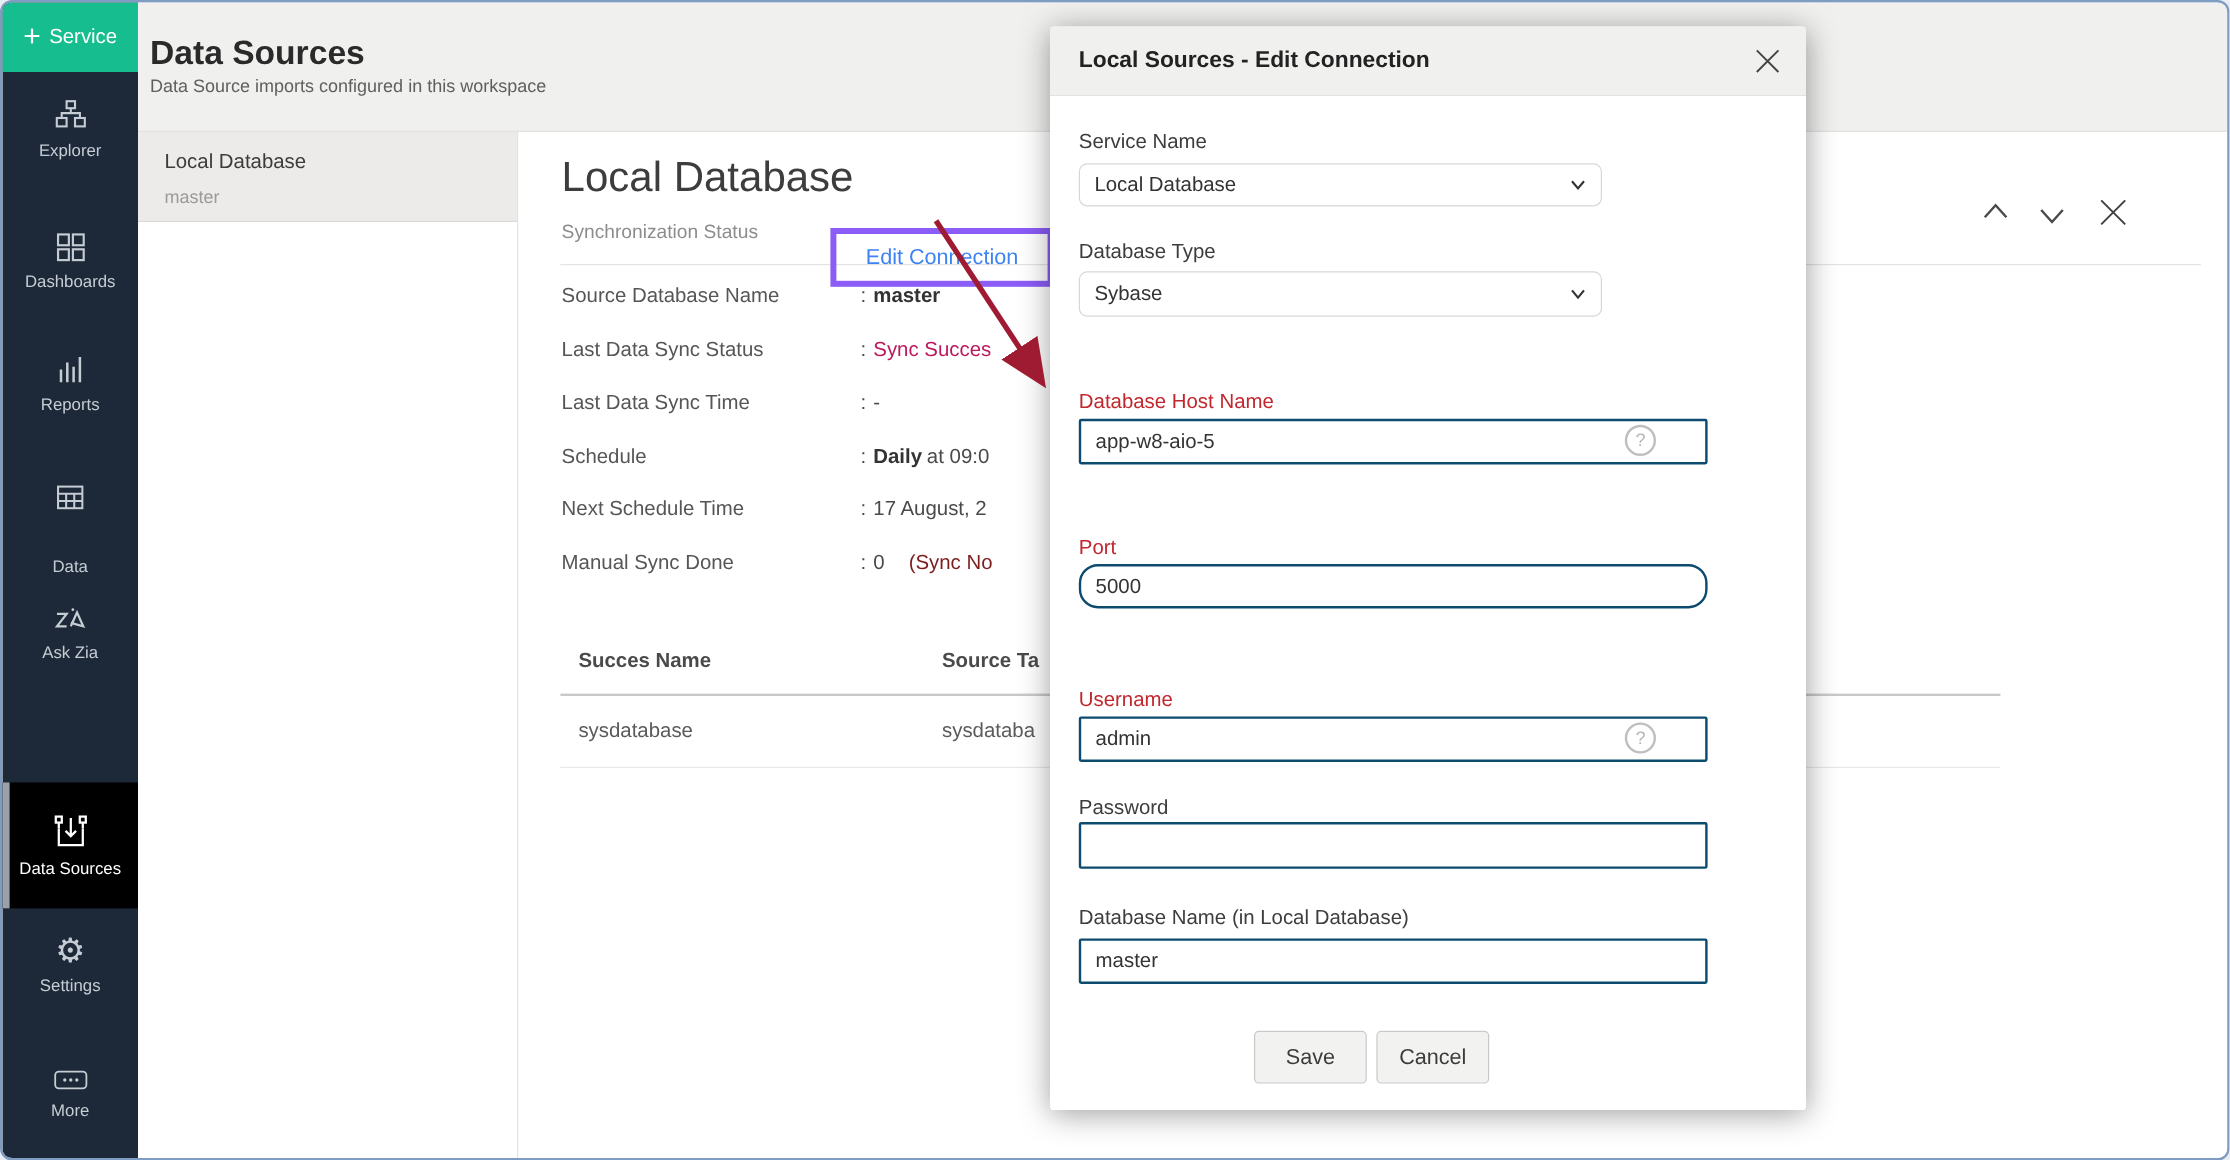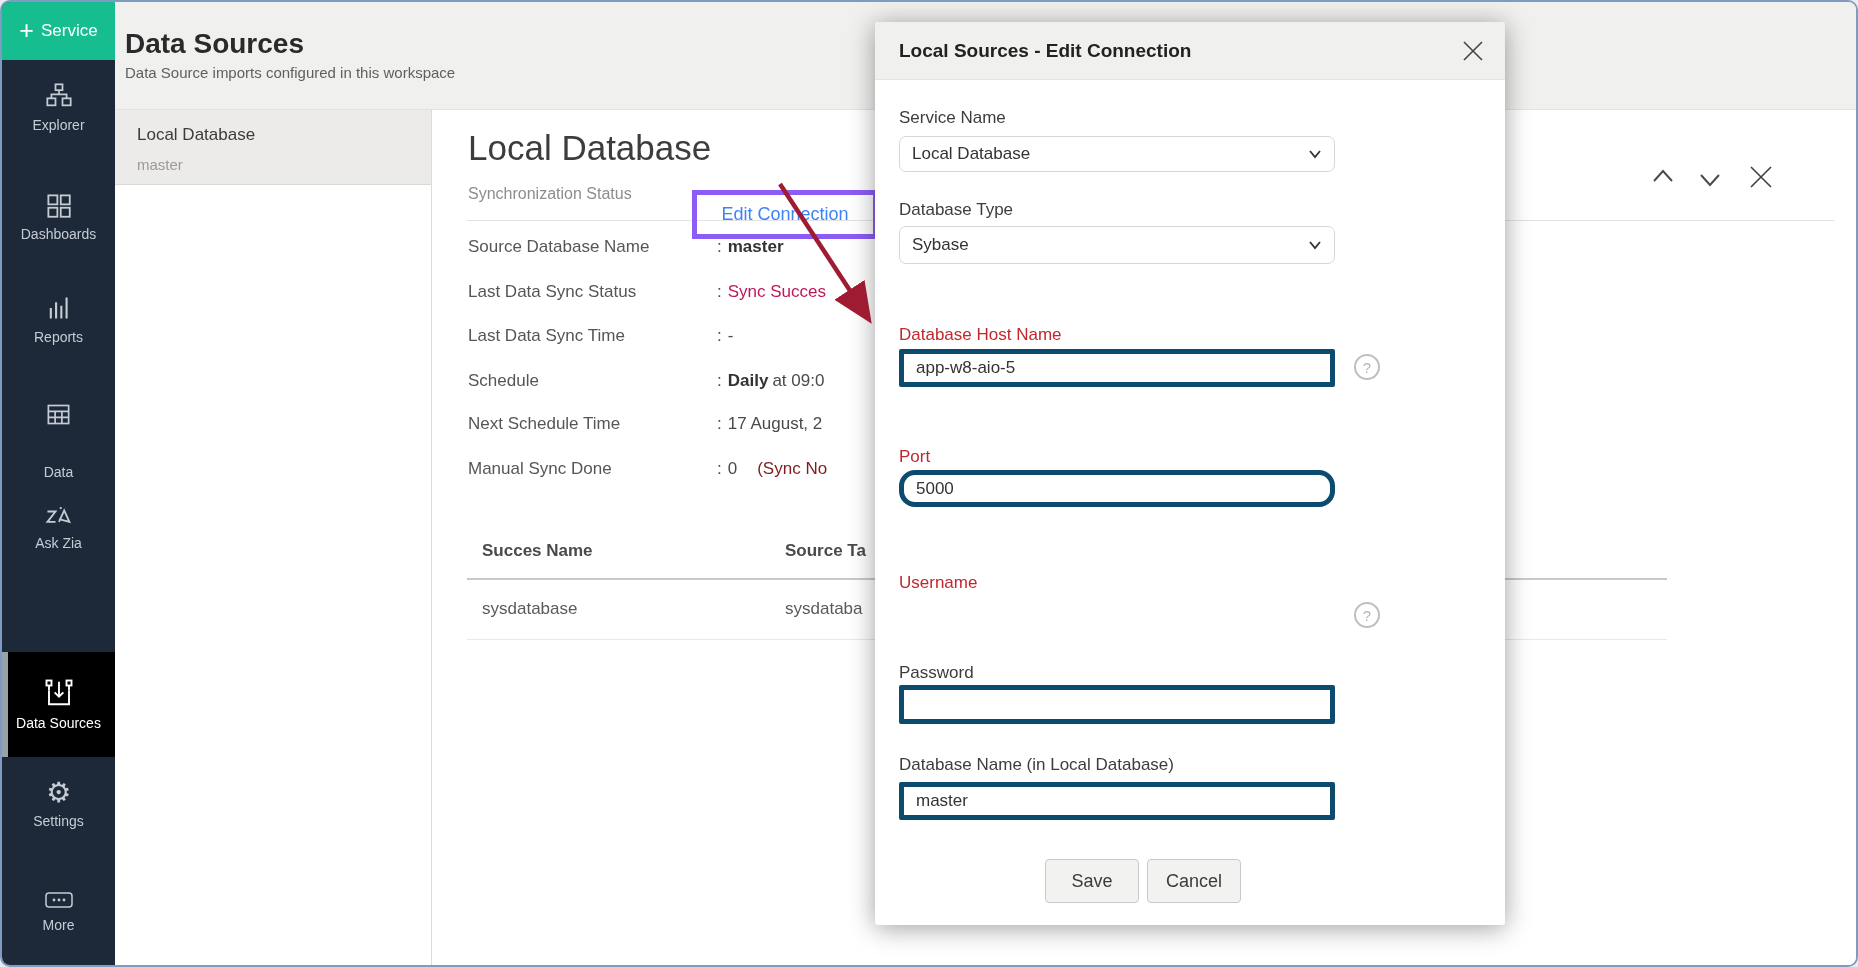--- a/index.html
+++ b/index.html
@@ -59,21 +59,21 @@
     box-shadow:0 3px 26px rgba(0,0,0,.38);z-index:10;}
   .modal-head{position:absolute;left:0;top:0;width:100%;height:58px;background:#f0f0ef;border-radius:3px 3px 0 0;
     border-bottom:1px solid #e3e3e1;}
   .modal-title{position:absolute;left:24px;top:0;line-height:58px;font-size:19px;font-weight:bold;color:#222;}
   .modal-close{position:absolute;right:18px;top:15px;width:28px;height:28px;cursor:pointer;}
   .flabel{position:absolute;left:24px;font-size:17px;color:#3d3d3d;}
   .flabel.req{color:#c1272d;}
   .fselect{position:absolute;left:24px;width:436px;height:36px;border:1px solid #d7d7d7;border-radius:7px;background:#fff;
     font-size:17px;color:#333;display:flex;align-items:center;padding:0 34px 0 12px;cursor:pointer;}
   .fselect svg{position:absolute;right:12px;top:50%;margin-top:-5px;}
-  .finput{position:absolute;left:24px;width:436px;height:38px;border:5px solid #0c4a6e;border-radius:2px;background:#fff;
+  .finput{position:absolute;left:24px;width:524px;height:38px;border:2px solid #0c4a6e;border-radius:2px;background:#fff;
     font-size:17px;color:#333;padding:0 12px;font-family:inherit;}
   .help{position:absolute;left:479px;width:26px;height:26px;border:2px solid #bfbfbf;border-radius:50%;
     color:#b5b5b5;font-size:15px;display:flex;align-items:center;justify-content:center;cursor:pointer;}
   .mbtn{position:absolute;top:837px;height:44px;background:#f2f2f0;border:1px solid #c9c9c9;border-radius:4px;
     font-size:18px;color:#3c3c3c;font-family:inherit;cursor:pointer;}
   .mbtn.save{left:170px;width:94px;}
   .mbtn.cancel{left:272px;width:94px;}
   
   .annot-arrow{position:absolute;left:0;top:0;z-index:20;pointer-events:none;}
 </style>
@@ -246,20 +246,21 @@
     <label class="flabel req" style="top:303px;">Database Host Name</label>
     <input class="finput" style="top: 327px;" type="text" value="app-w8-aio-5">
     <div class="help" style="top:332px;">
         <span>?</span>
       </div>
 
     <label class="flabel req" style="top:425px;">Port</label>
     <input class="finput" style="top: 448px; height: 37px; border-radius: 16px;" type="text" value="5000">
 
     <label class="flabel req" style="top:551px;">Username</label>
+    <input class="finput" style="top: 575px;" type="text" value="admin">
     <div class="help" style="top:580px;">
         <span>?</span>
       </div>
 
     <label class="flabel" style="top:641px;">Password</label>
     <input class="finput" style="top: 663px; height: 39px;" type="text" value="">
 
     <label class="flabel" style="top:733px;">Database Name (in Local Database)</label>
     <input class="finput" style="top: 760px;" type="text" value="master">
 

